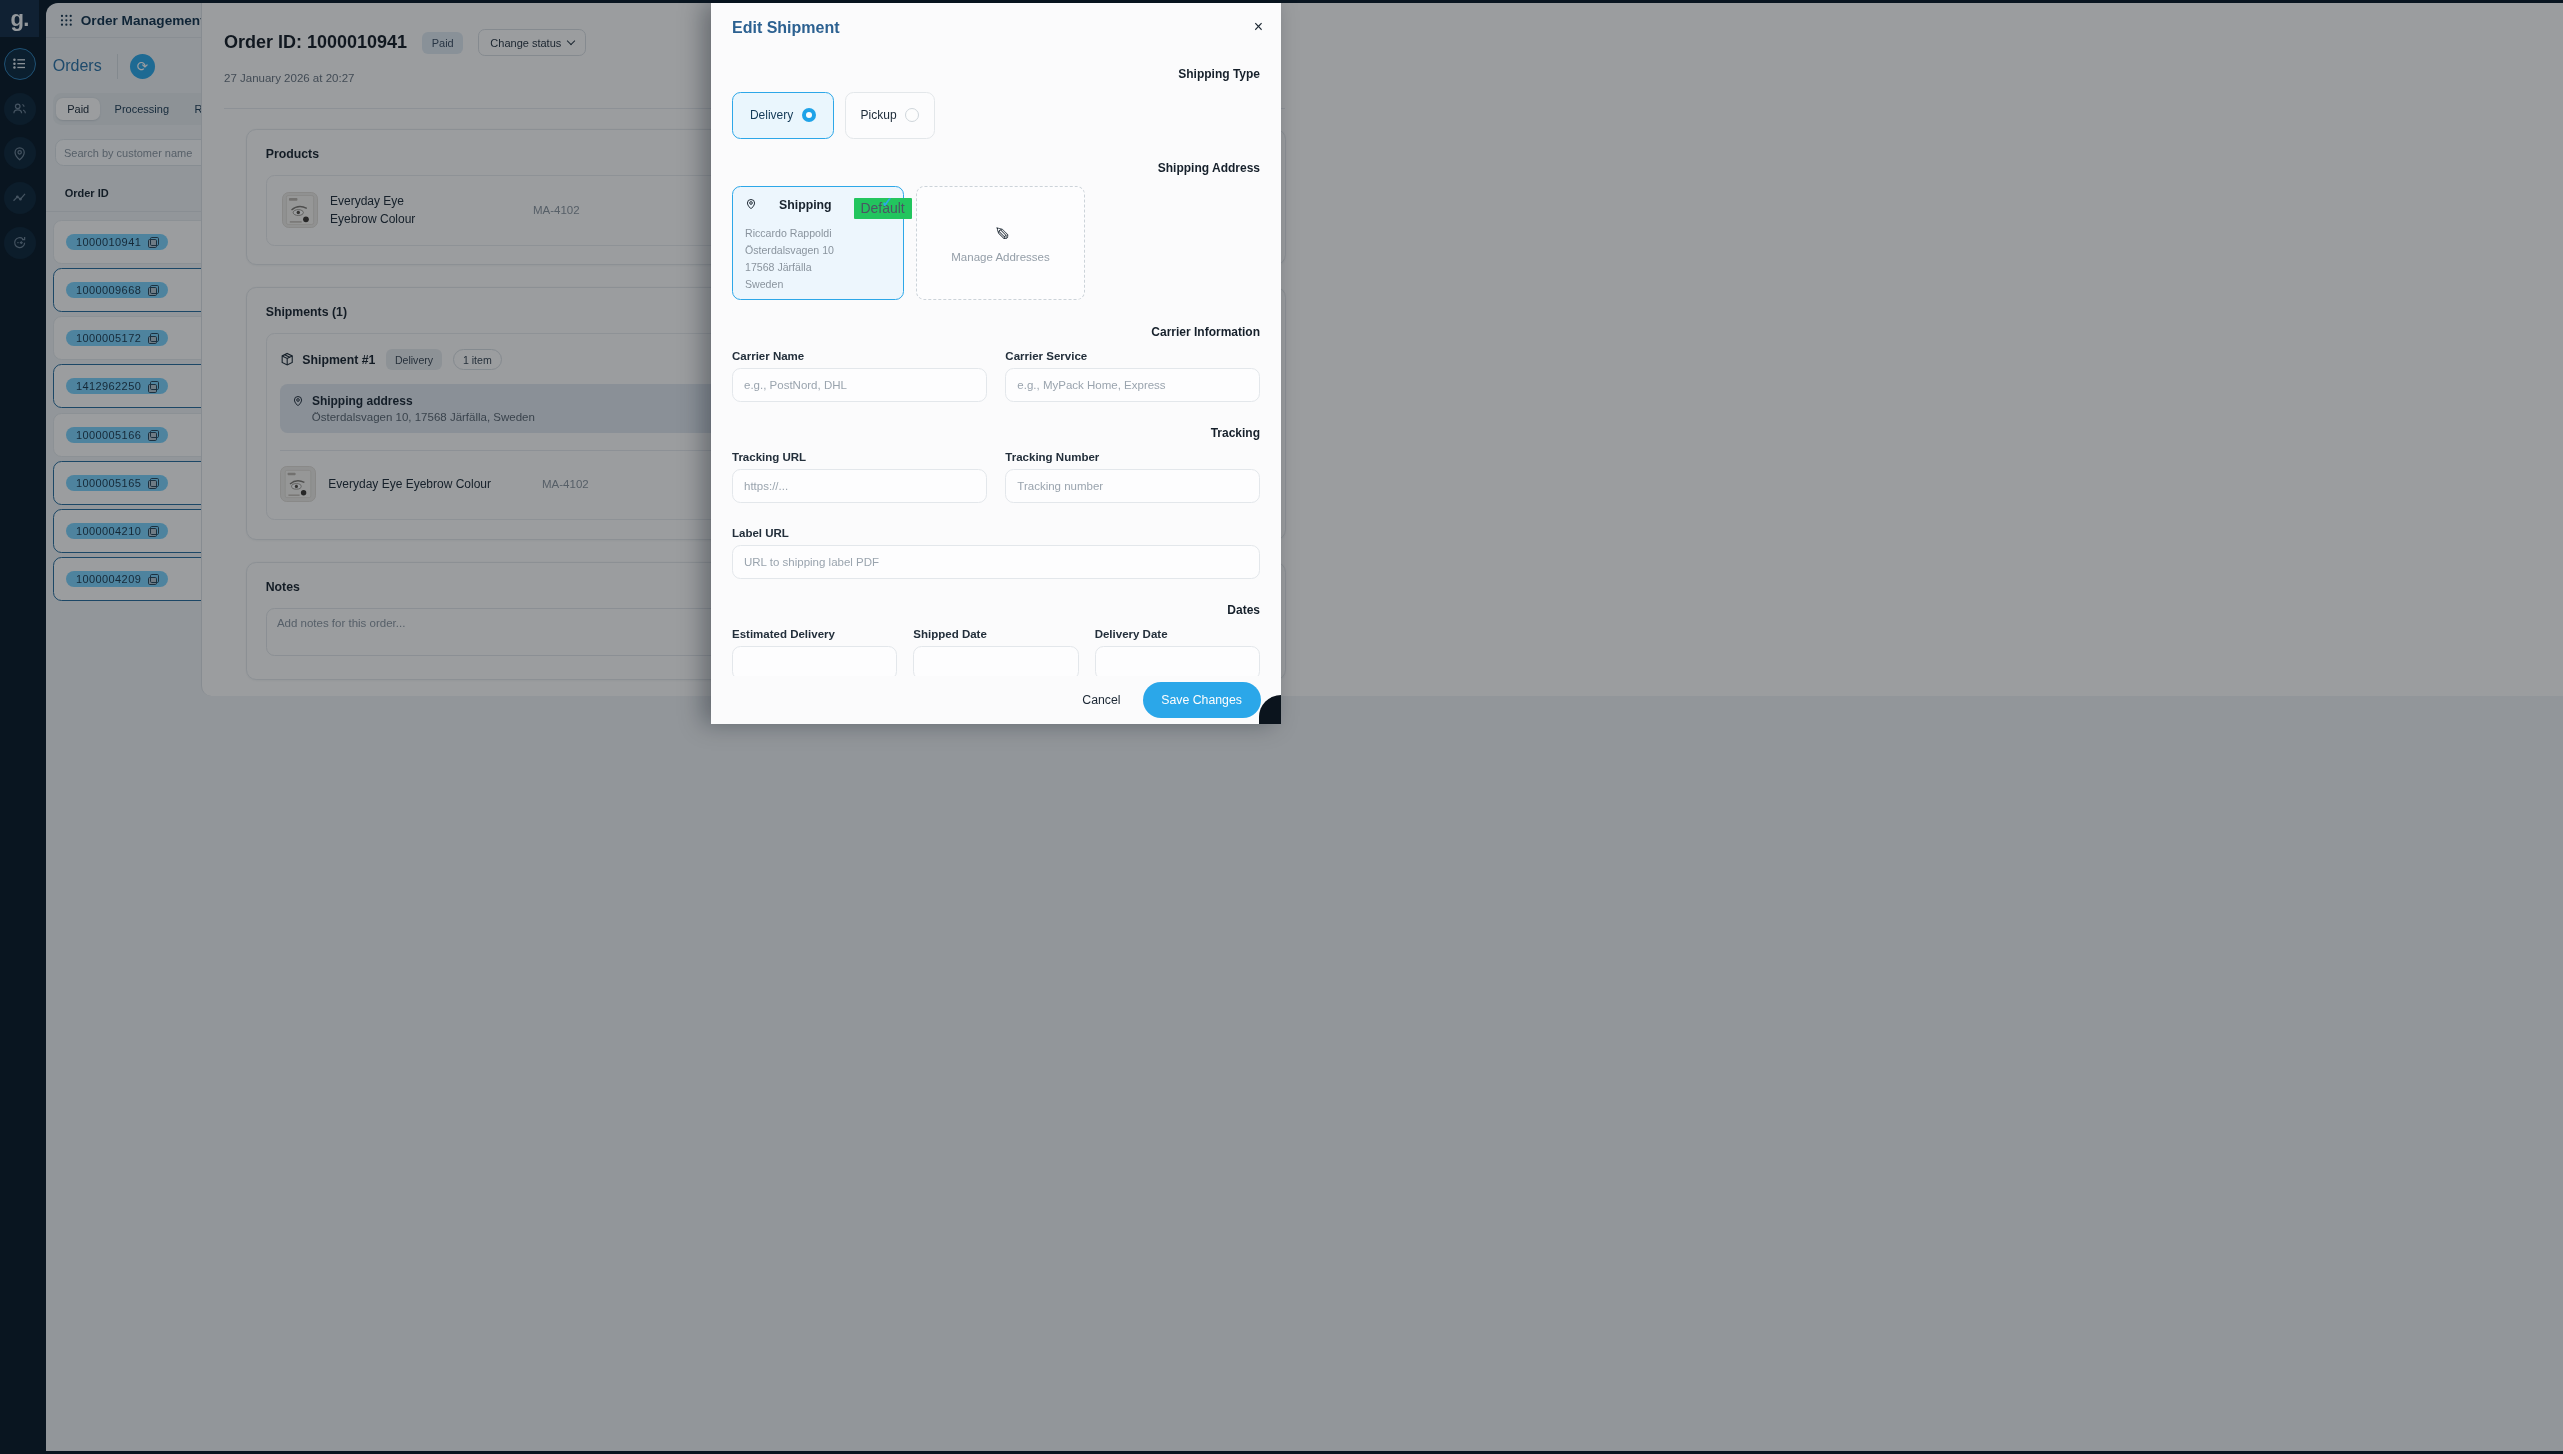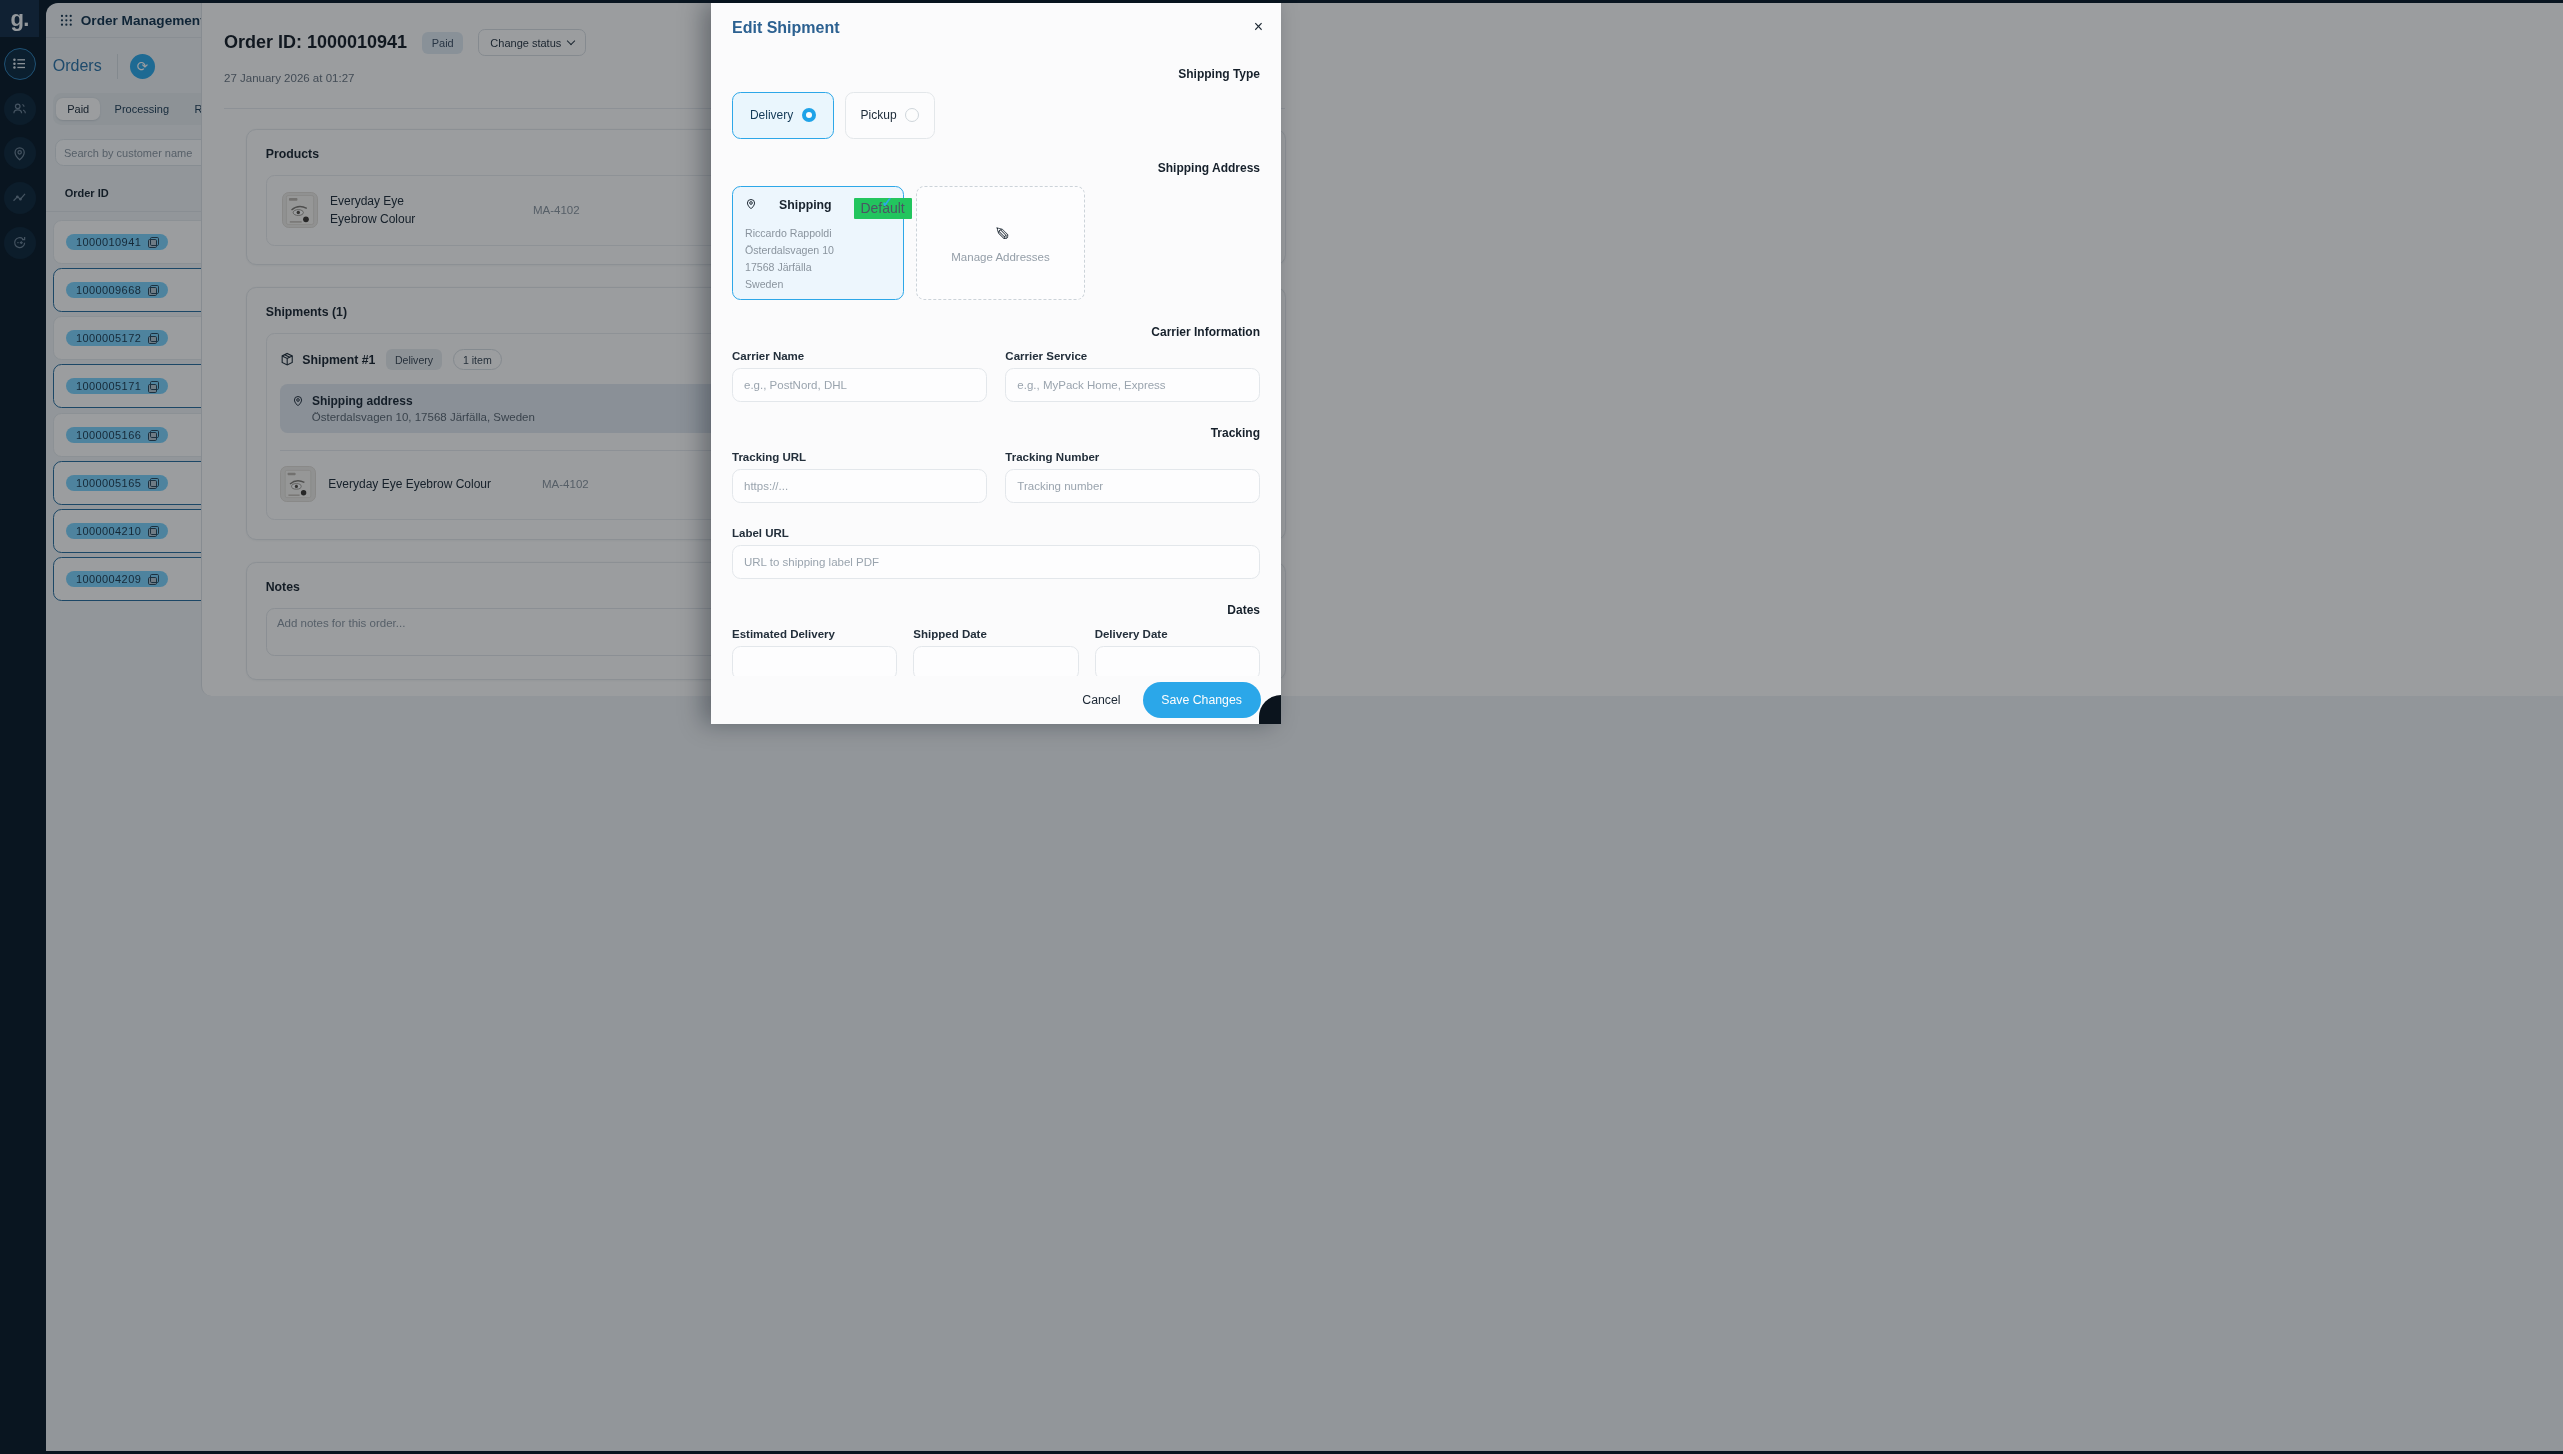--- a/index.html
+++ b/index.html
@@ -248,21 +248,21 @@
           </div>
         </div>
       <div class="order-row">
           <div class="id-pill">
             <span class="id-text">1000005172</span>
             <span class="copy-icon"></span>
           </div>
         </div>
       <div class="order-row outlined">
           <div class="id-pill">
-            <span class="id-text">1000005171</span>
+            <span class="id-text">1412962250</span>
             <span class="copy-icon"></span>
           </div>
         </div>
       <div class="order-row">
           <div class="id-pill">
             <span class="id-text">1000005166</span>
             <span class="copy-icon"></span>
           </div>
         </div>
       <div class="order-row outlined">
@@ -290,21 +290,21 @@
 <div class="detail">
   <div class="detail-inner">
     <div class="title-row">
       <div class="order-title">Order ID: 1000010941</div>
       <div class="status-badge">Paid</div>
       <div class="change-status">
         <span>Change status</span>
         <span class="chev"></span>
       </div>
     </div>
-    <div class="order-date">27 January 2026 at 01:27</div>
+    <div class="order-date">27 January 2026 at 20:27</div>
     <div class="header-divider"></div>
 
     <div class="section-card products-card">
       <div class="section-label">Products</div>
       <div class="inner-card product-row">
         <div class="thumb">
           <svg viewBox="0 0 40 40" width="34" height="34">
             <rect x="4" y="3" width="32" height="34" rx="2" fill="#f6f4f1" stroke="#ddd9d3"></rect>
             <rect x="7" y="6" width="10" height="3" rx="1" fill="#b9b4ad"></rect>
             <path d="M10 20 q8 -7 18 -2" fill="none" stroke="#7d7a75" stroke-width="1.6"></path>

